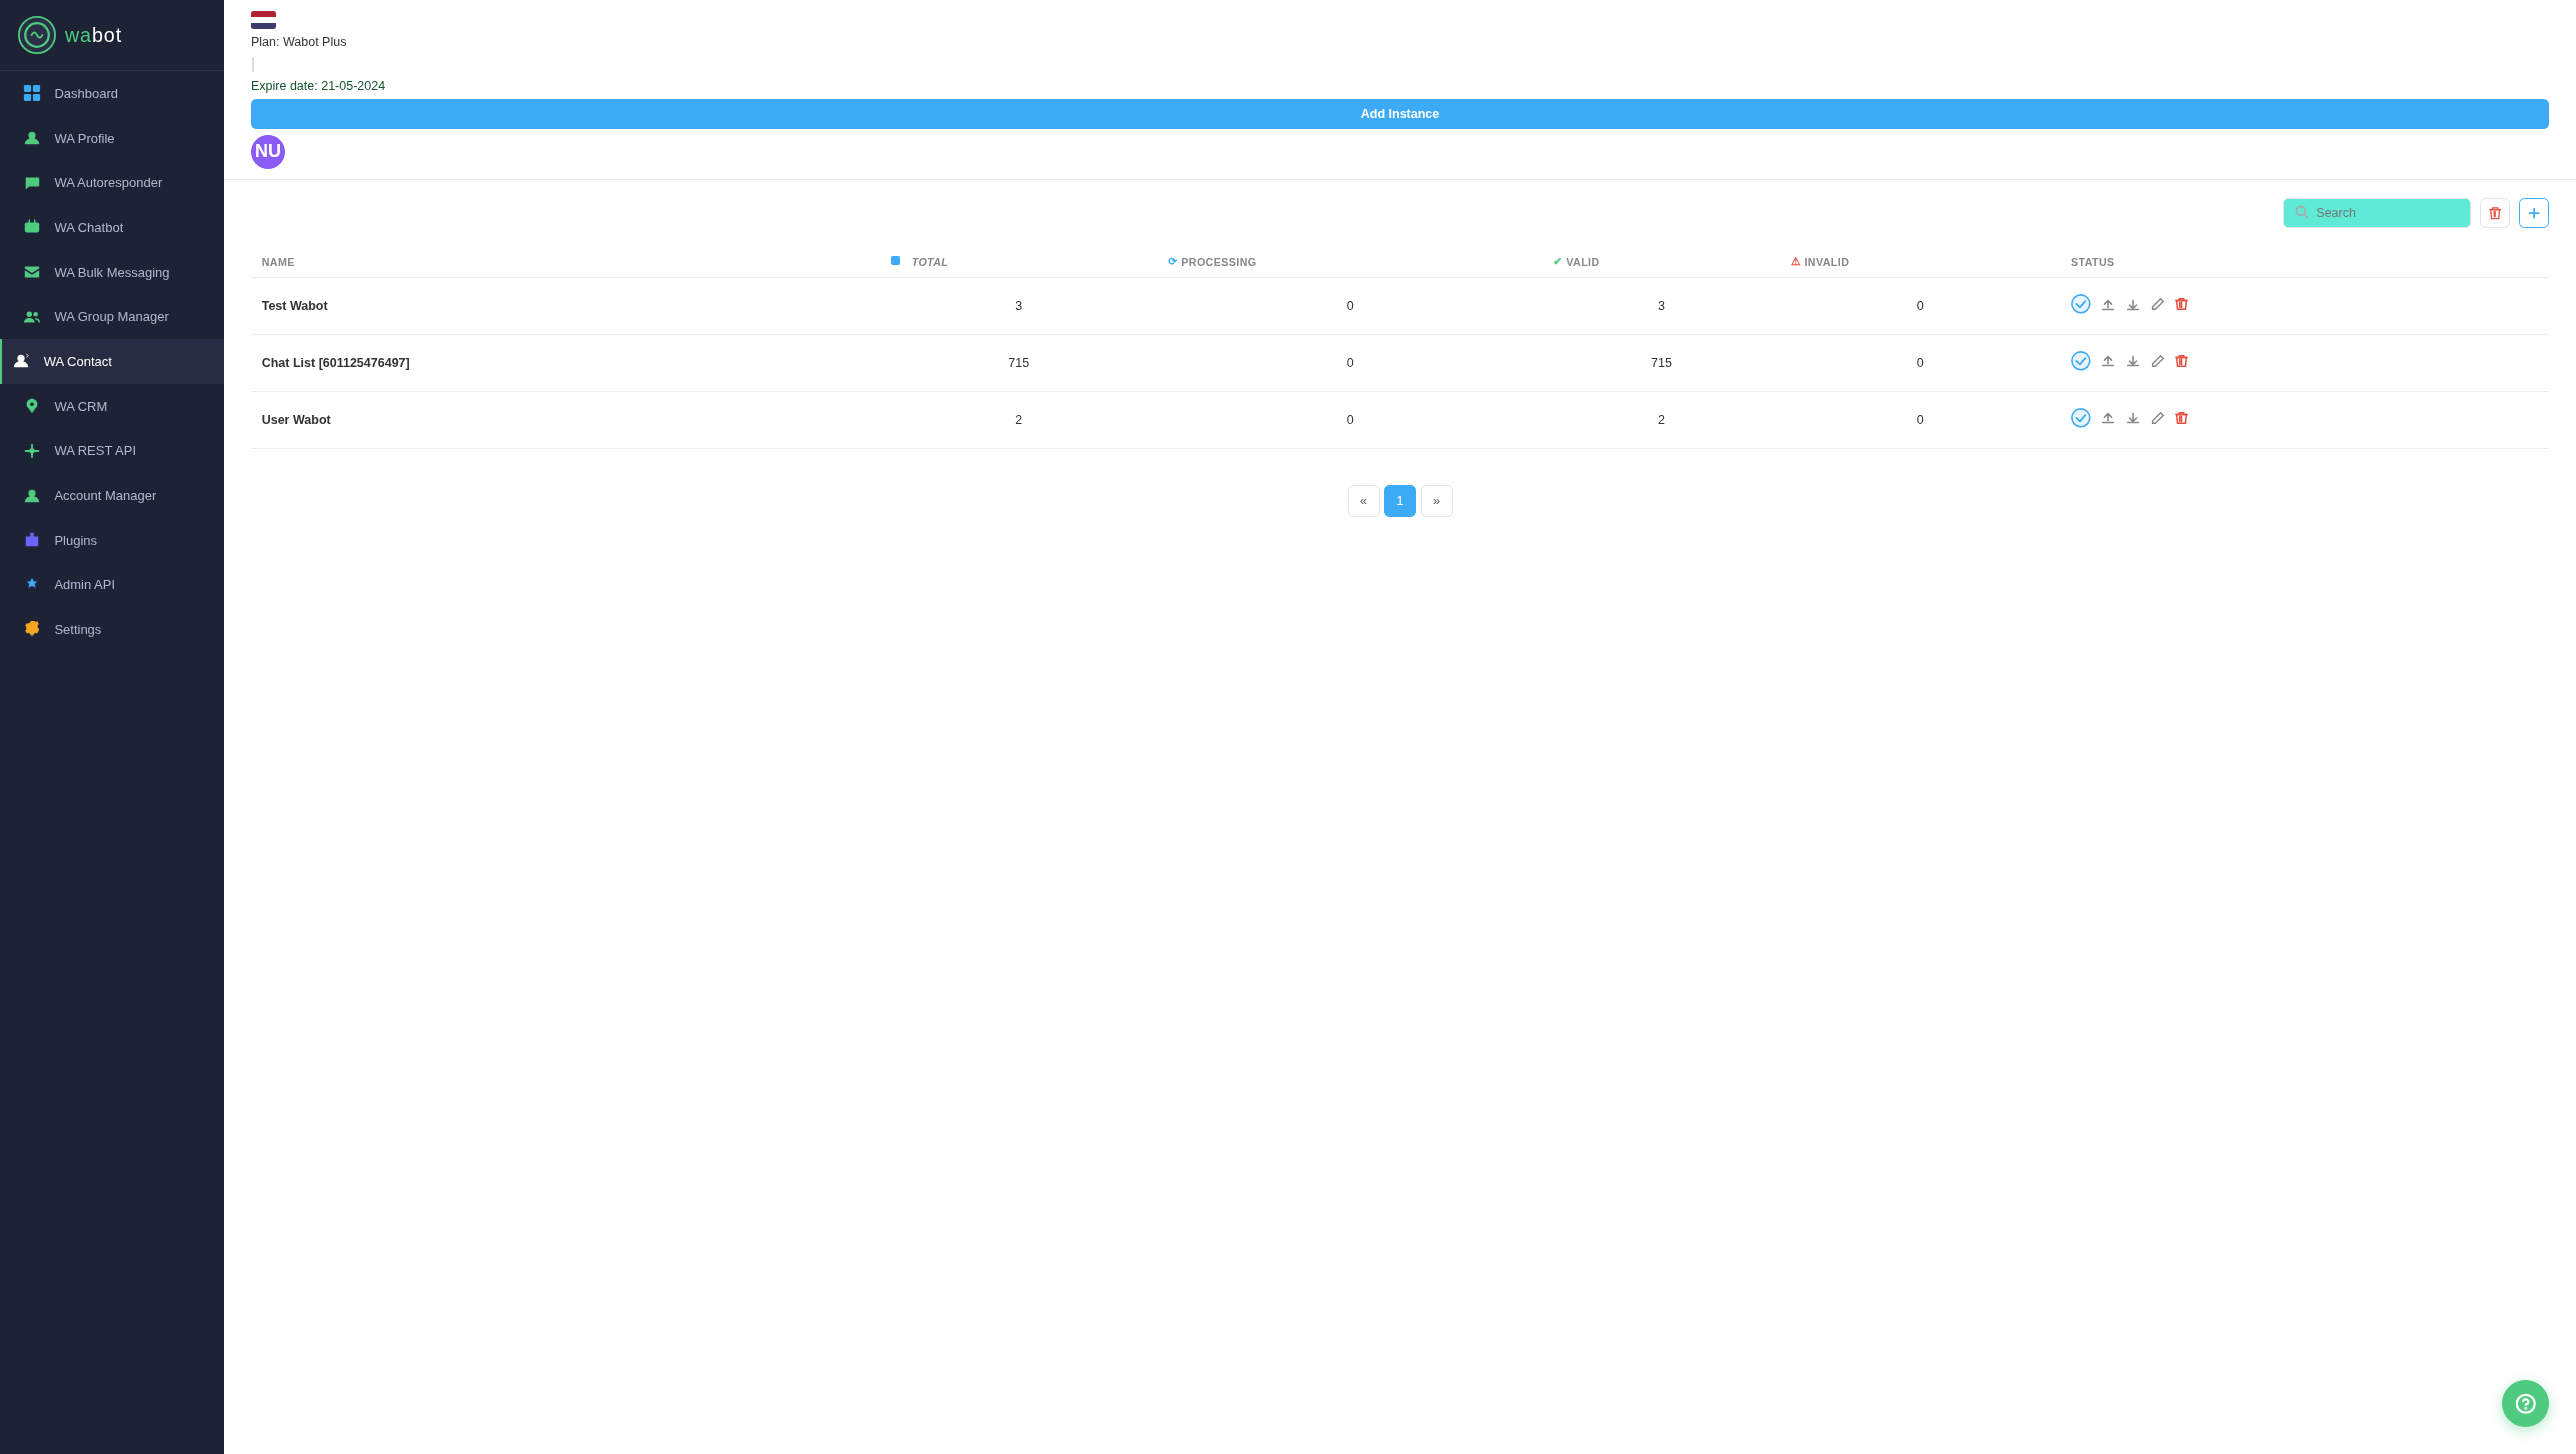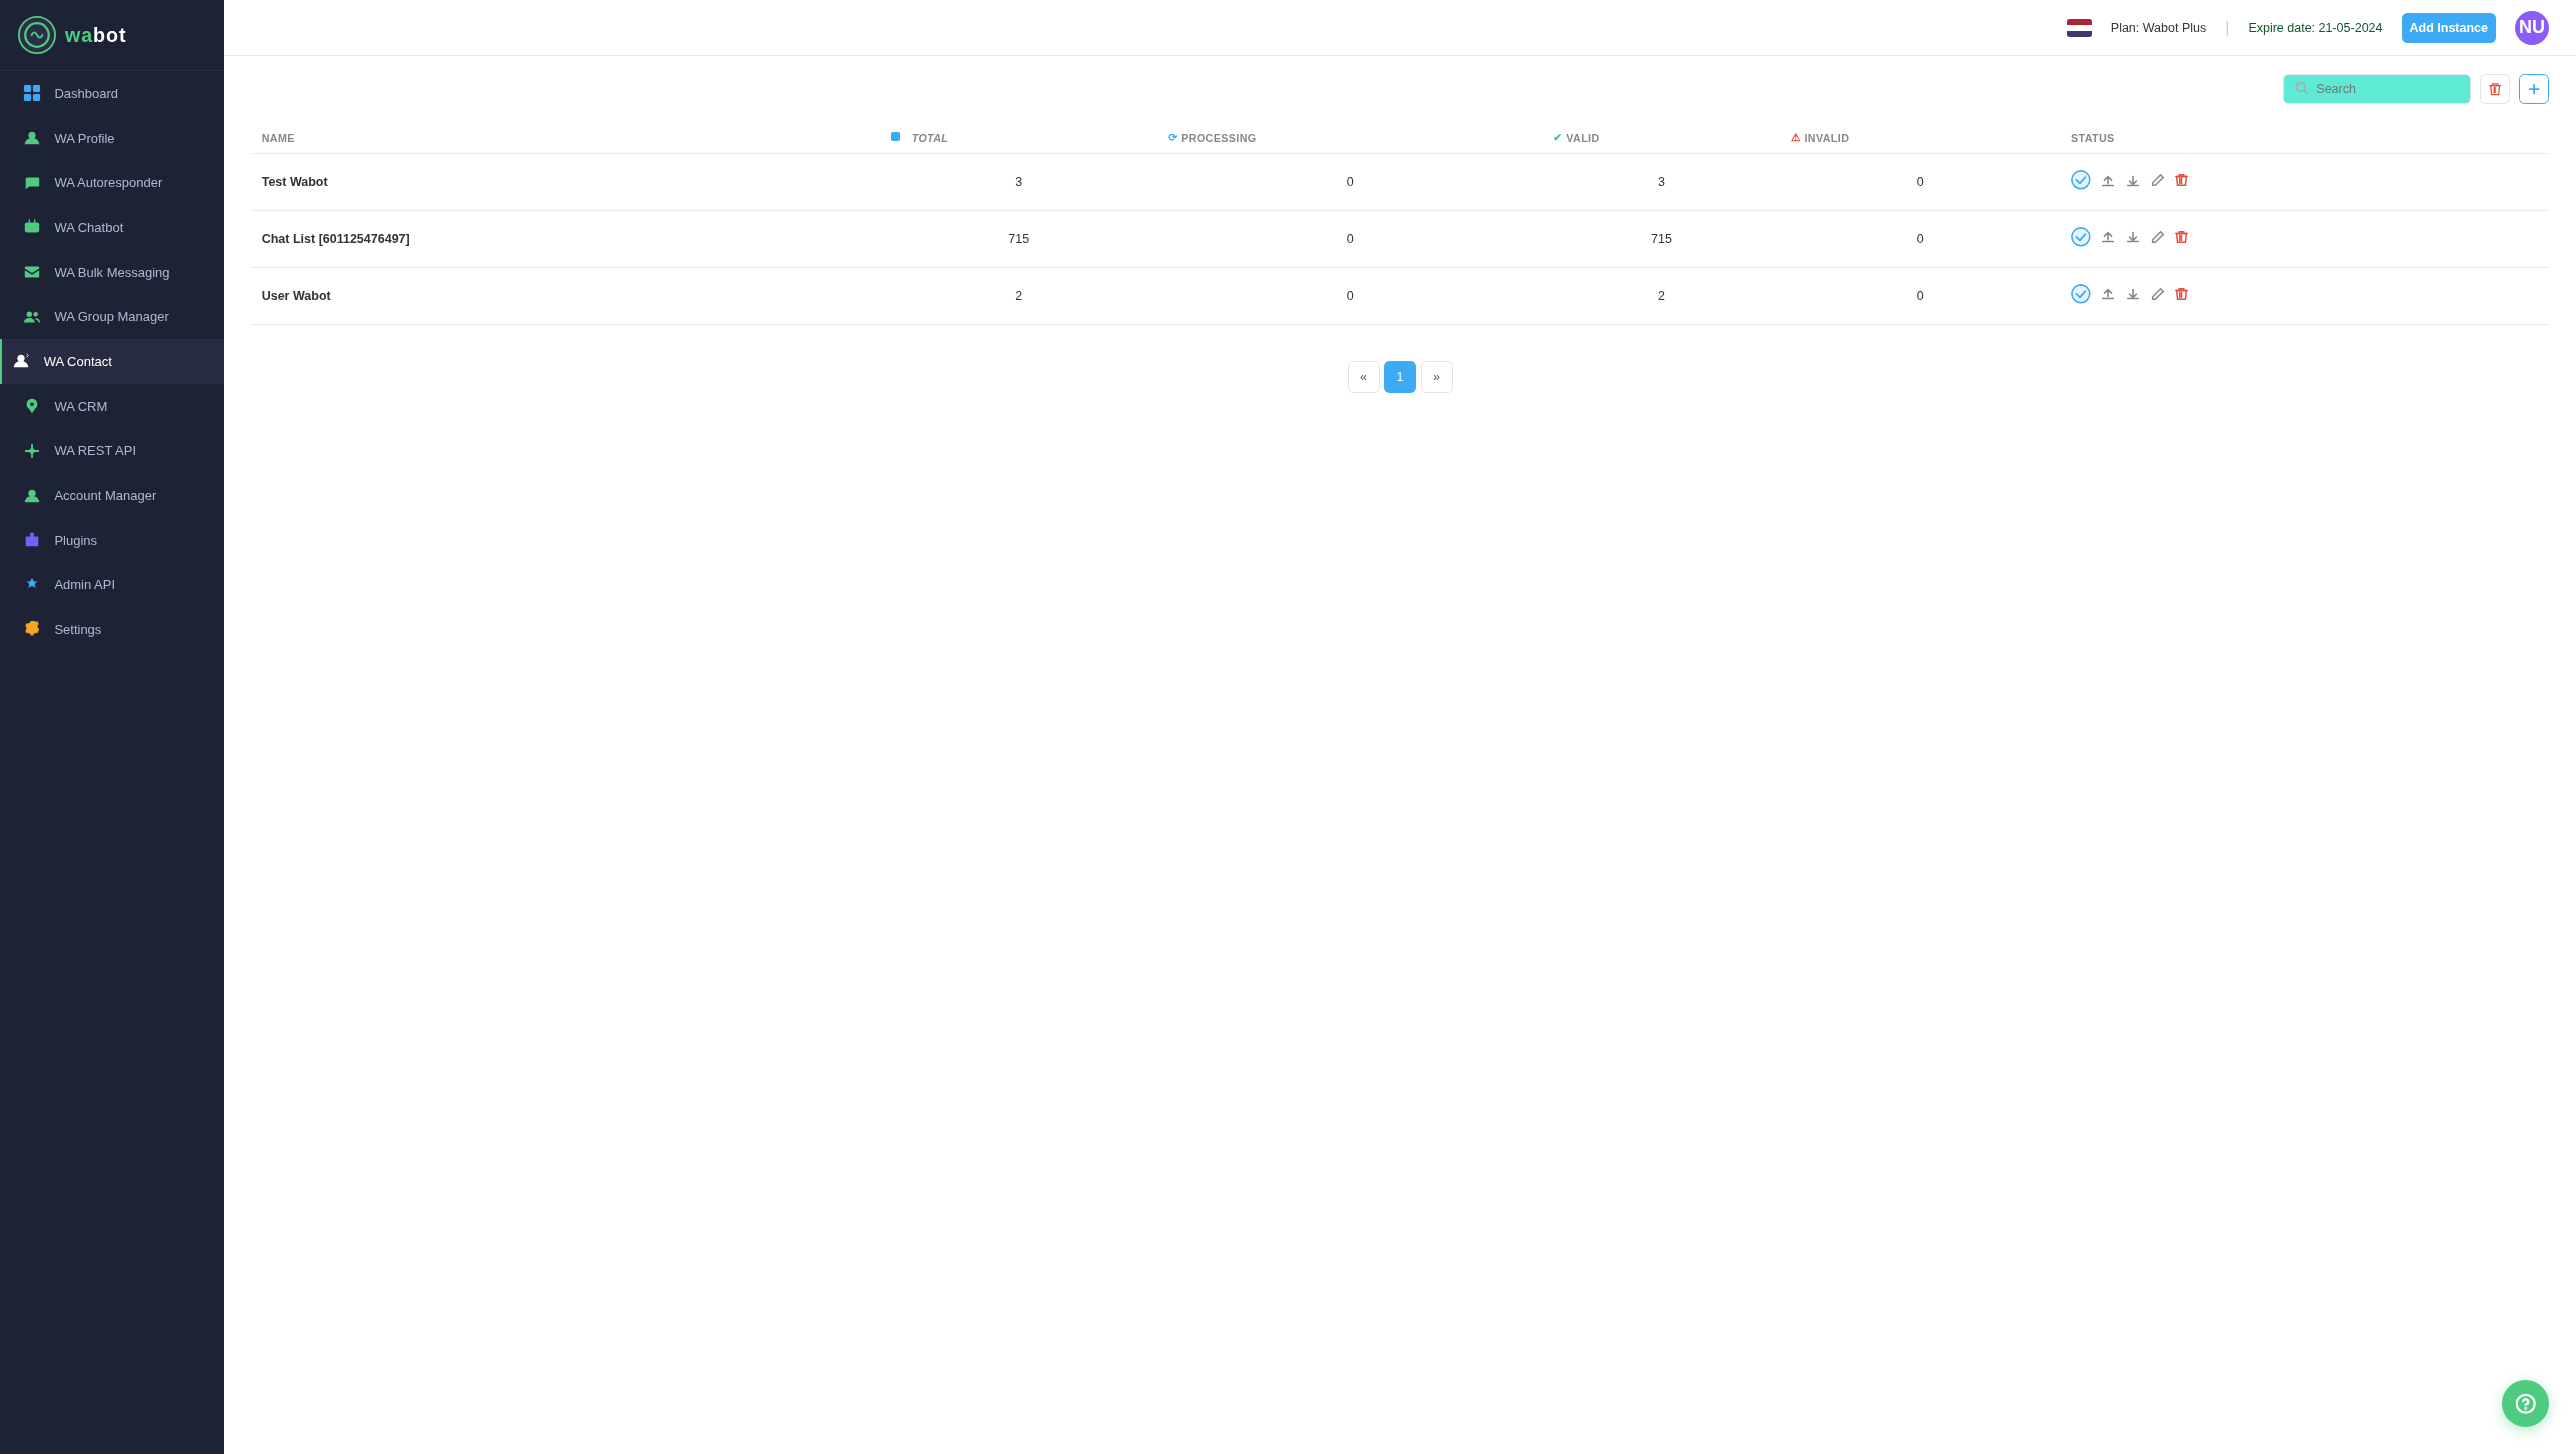--- a/index.html
+++ b/index.html
@@ -22,21 +22,21 @@
       gap: 9px;
       border-bottom: 0.9px solid #2a2f45;
     }
     .logo-icon {
       width: 38px;
       height: 38px;
     }
     .logo-text {
       color: #fff;
       font-size: 19.7px;
-      font-weight: 700;
+      font-weight: 400;
       letter-spacing: 0.9px;
     }
     .logo-text span { color: #4ecb7f; }
     .nav-item {
       display: flex;
       align-items: center;
       gap: 13px;
       padding: 12.5px 19.7px;
       color: #b0b8d1;
       cursor: pointer;
@@ -63,25 +63,25 @@
     .main {
       flex: 1;
       display: flex;
       flex-direction: column;
       overflow: hidden;
     }
     .topbar {
       background: #fff;
       padding: 10.7px 27px;
       display: flex;
-      align-items: center;
       justify-content: flex-end;
-      gap: 19px;
+      gap: 6px;
       border-bottom: 0.9px solid #e8eaf0;
       min-height: 55px;
+      flex-direction: column;
     }
     .btn-add-instance {
       background: #3daaf5;
       color: #fff;
       border: none;
       padding: 8px 8px;
       border-radius: 5.4px;
       font-size: 12.5px;
       font-weight: 600;
       cursor: pointer;

